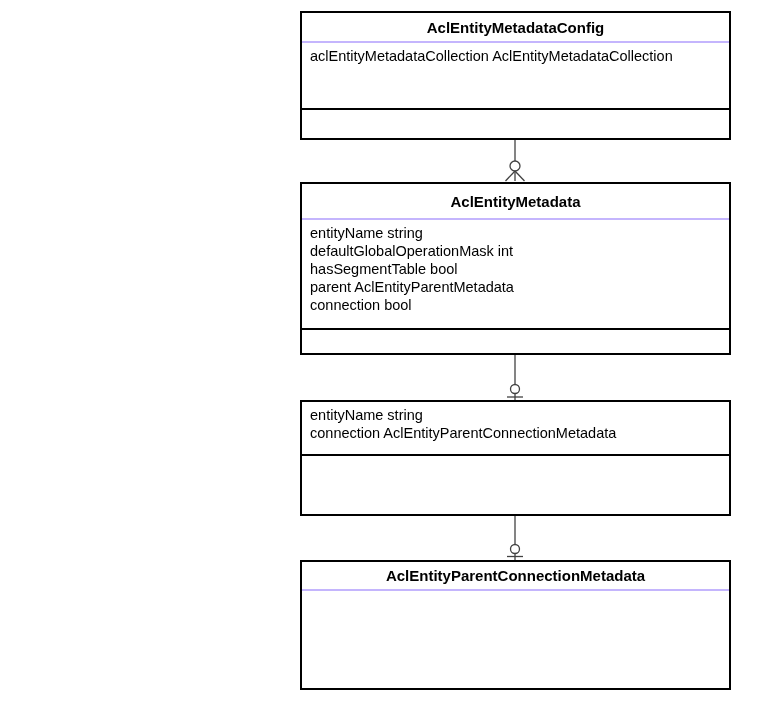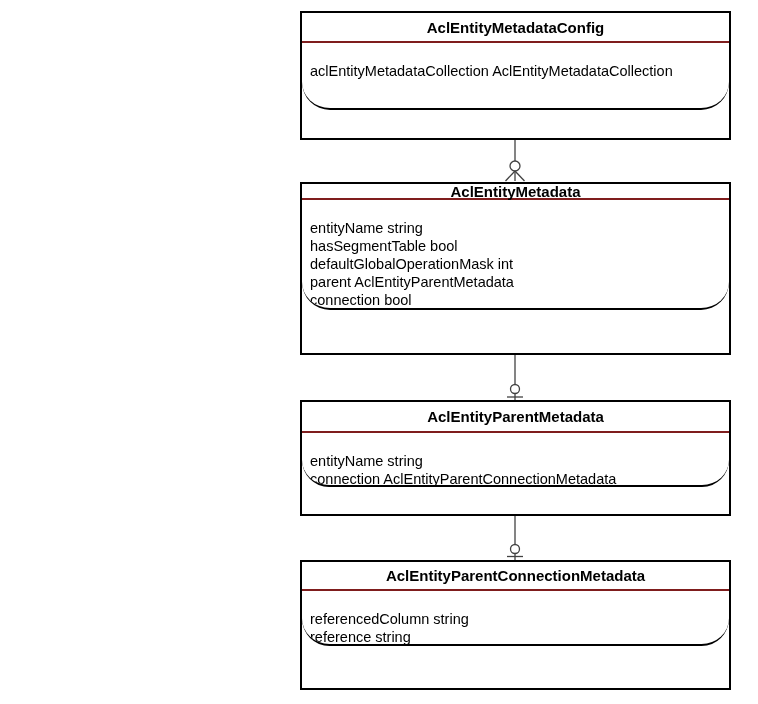--- a/index.html
+++ b/index.html
@@ -25,36 +25,35 @@
     position: absolute;
     left: 300px;
     width: 431px;
     background: #ffffff;
     border: 2px solid #000000;
     display: flex;
     flex-direction: column;
   }
   .uml-title {
     flex: 0 0 auto;
-    border-bottom: 2px solid #7f1d1d;
+    border-bottom: 2px solid #c4b5fd;
     font-weight: bold;
     font-size: 15px;
     display: flex;
     align-items: center;
     justify-content: center;
     white-space: nowrap;
   }
   .uml-attrs {
     flex: 0 0 auto;
     border-bottom: 2px solid #000000;
     font-size: 14.5px;
     line-height: 18px;
-    padding: 19px 8px 0 8px;
+    padding: 4px 8px 0 8px;
     overflow: hidden;
-    border-radius: 28px;
   }
   .attr-line { white-space: nowrap; }
   .uml-methods { flex: 1 1 auto; }
   .conn-stroke {
     stroke: #424242;
     stroke-width: 1.3;
     fill: none;
   }
   .conn-circle {
     stroke: #424242;
@@ -96,42 +95,37 @@
 
   <div class="uml-class" style="top:11px; height:129px;">
     <div class="uml-title" style="height:30px;">AclEntityMetadataConfig</div>
     <div class="uml-attrs" style="height:67px;">
       <div class="attr-line">aclEntityMetadataCollection AclEntityMetadataCollection</div>
     </div>
     <div class="uml-methods"></div>
   </div>
 
   <div class="uml-class" style="top:182px; height:173px;">
-    <div class="uml-title" style="height:16px;">AclEntityMetadata</div>
+    <div class="uml-title" style="height:36px;">AclEntityMetadata</div>
     <div class="uml-attrs" style="height:110px;">
       <div class="attr-line">entityName string</div>
+      <div class="attr-line">defaultGlobalOperationMask int</div>
       <div class="attr-line">hasSegmentTable bool</div>
-      <div class="attr-line">defaultGlobalOperationMask int</div>
       <div class="attr-line">parent AclEntityParentMetadata</div>
       <div class="attr-line">connection bool</div>
     </div>
     <div class="uml-methods"></div>
   </div>
 
   <div class="uml-class" style="top:400px; height:116px;">
-    <div class="uml-title" style="height:31px;">AclEntityParentMetadata</div>
     <div class="uml-attrs" style="height:54px;">
       <div class="attr-line">entityName string</div>
       <div class="attr-line">connection AclEntityParentConnectionMetadata</div>
     </div>
     <div class="uml-methods"></div>
   </div>
 
   <div class="uml-class" style="top:560px; height:130px;">
     <div class="uml-title" style="height:29px;">AclEntityParentConnectionMetadata</div>
-    <div class="uml-attrs" style="height:55px;">
-      <div class="attr-line">referencedColumn string</div>
-      <div class="attr-line">reference string</div>
-    </div>
     <div class="uml-methods"></div>
   </div>
 
 </div>
 
 </body></html>

